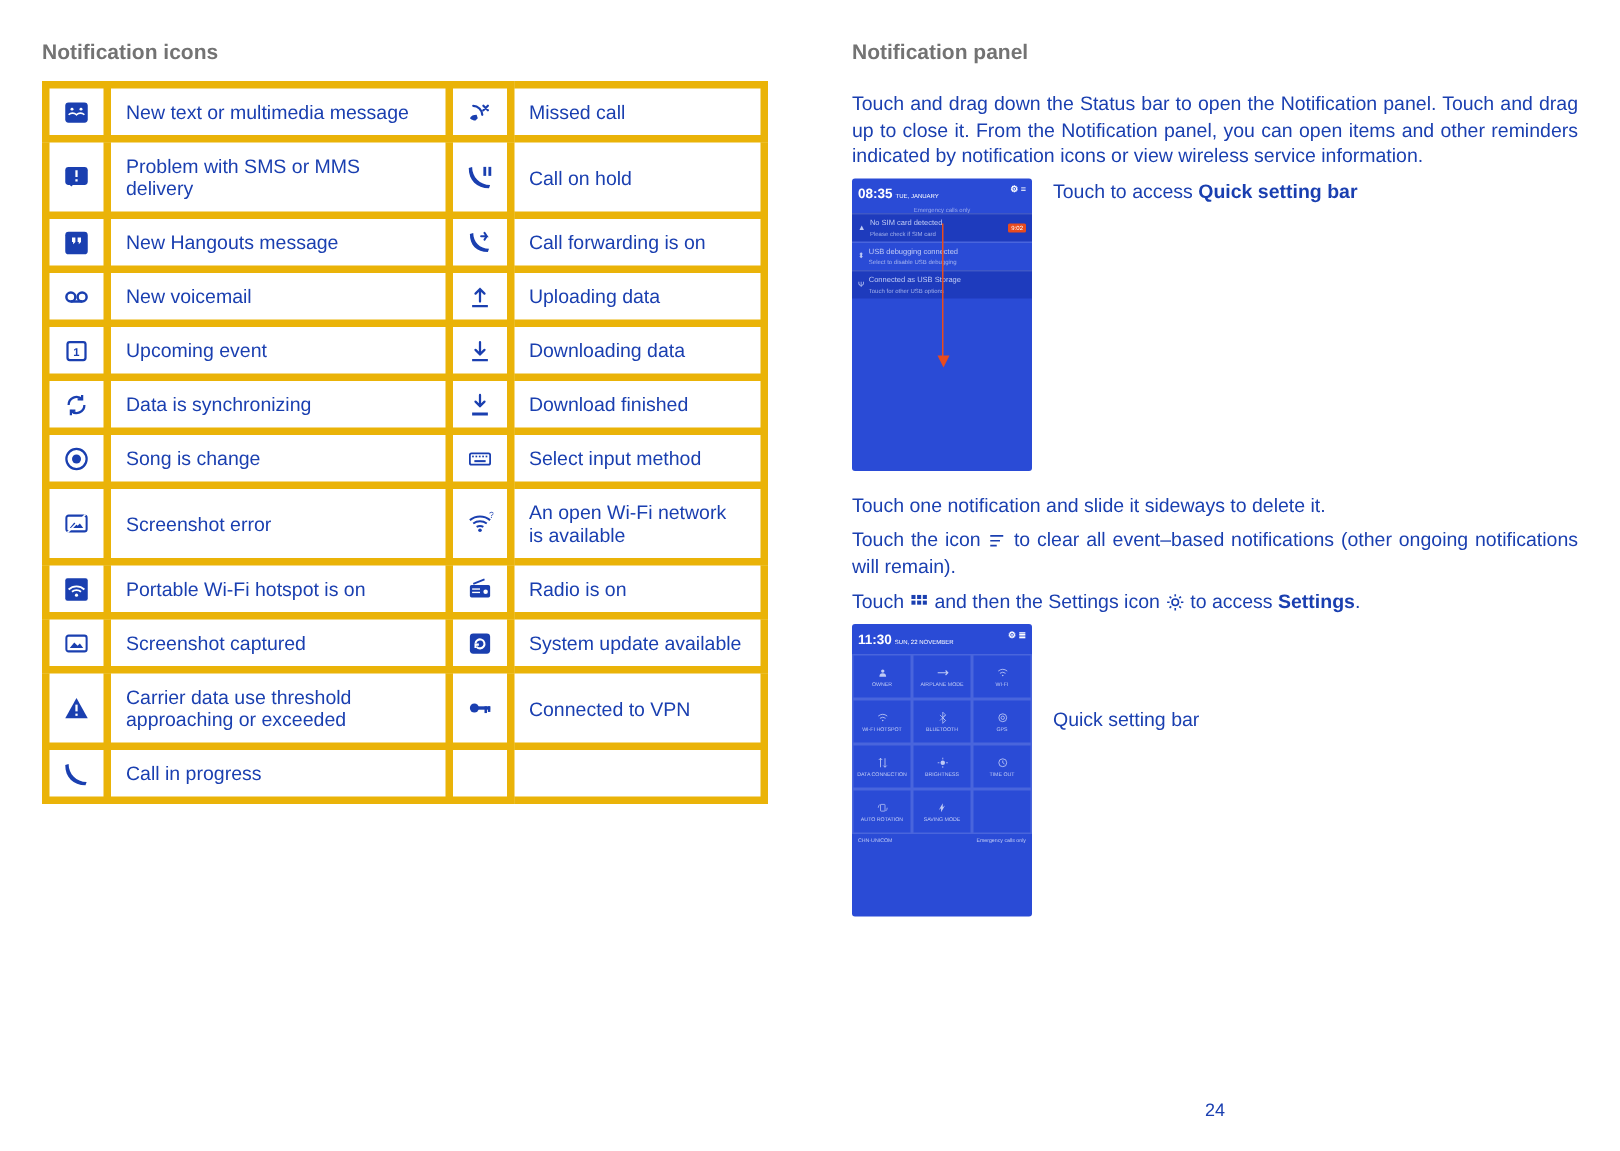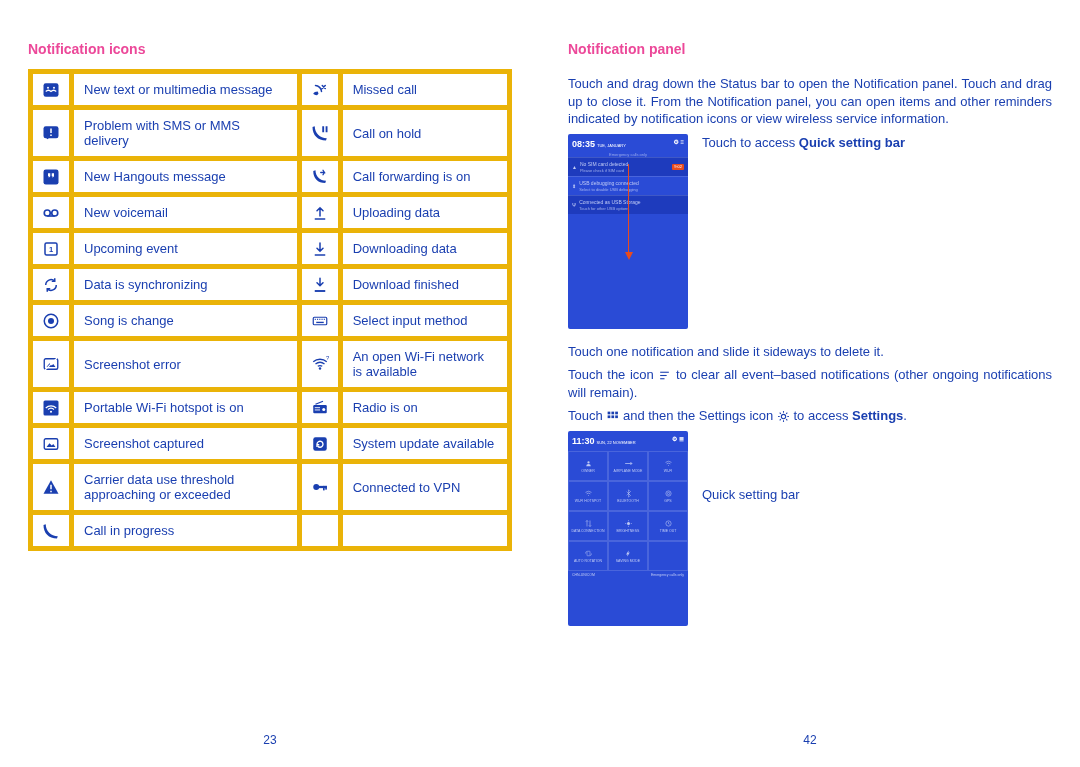--- a/index.html
+++ b/index.html
@@ -16,22 +16,22 @@
     gap: 56px;
   }
   .page {
     flex: 1;
     display: flex;
     flex-direction: column;
   }
   h2 {
     font-size: 14px;
     font-weight: bold;
-    margin: 21px 0 12px 0;
-    color: #ec4899;
+    margin: 6px 0 12px 0;
+    color: #737373;
   }
   table.icons {
     border-collapse: collapse;
     width: 100%;
     font-size: 13px;
   }
   table.icons td {
     border: 5px solid #eab308;
     padding: 8px 10px;
     vertical-align: middle;
@@ -317,21 +317,20 @@
               <path d="M5 3c0 9 7 16 16 16l-1 3c-11 0-18-7-18-18z" fill="#1a3fb0"></path>
             </svg>
           </td>
       <td>Call in progress</td>
       <td class="ic"></td>
       <td></td>
     </tr>
   </tbody>
     </table>
 
-  <div class="pagenum">23</div>
 </div>
 
 <div class="page">
   <h2>Notification panel</h2>
 
   <div class="body-text">
     <p class="justify">Touch and drag down the Status bar to open the Notification panel. Touch and drag up to close it. From the Notification panel, you can open items and other reminders indicated by notification icons or view wireless service information.</p>
 
     <div class="row" style="margin-top:6px;">
       <div class="shot">
@@ -495,14 +494,14 @@
             <span>CHN-UNICOM</span>
             <span style="margin-left:auto">Emergency calls only</span>
           </div>
       </div>
       <div style="flex:1; padding-top:55px;">
         <div>Quick setting bar</div>
       </div>
     </div>
   </div>
 
-  <div class="pagenum">42</div>
+  <div class="pagenum">24</div>
 </div>
 
 </body></html>

